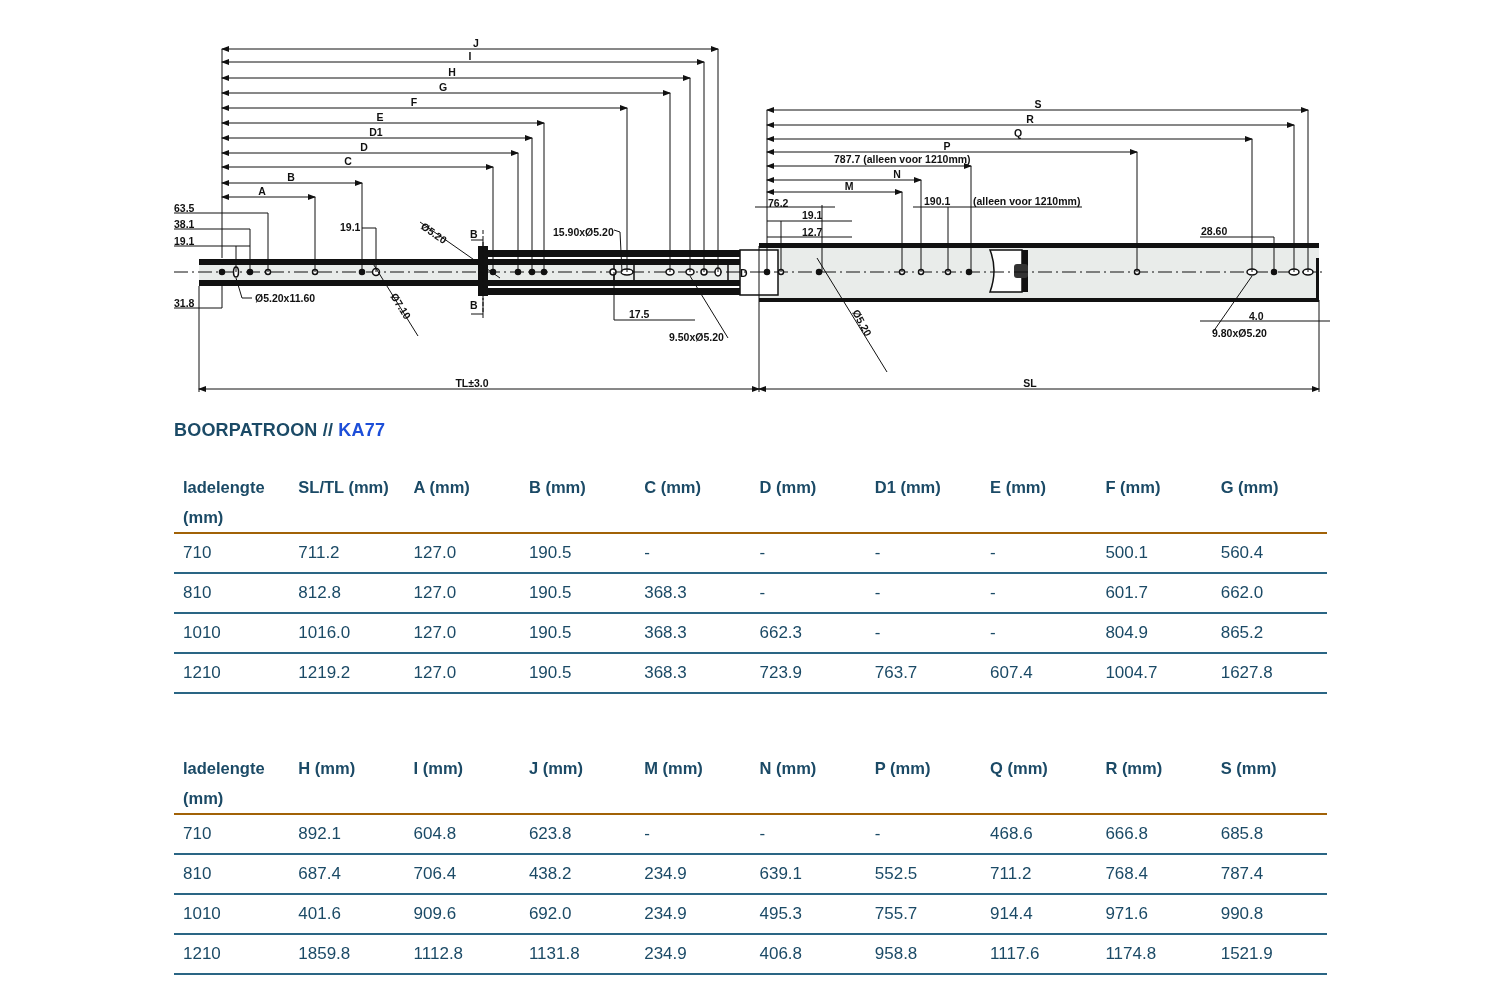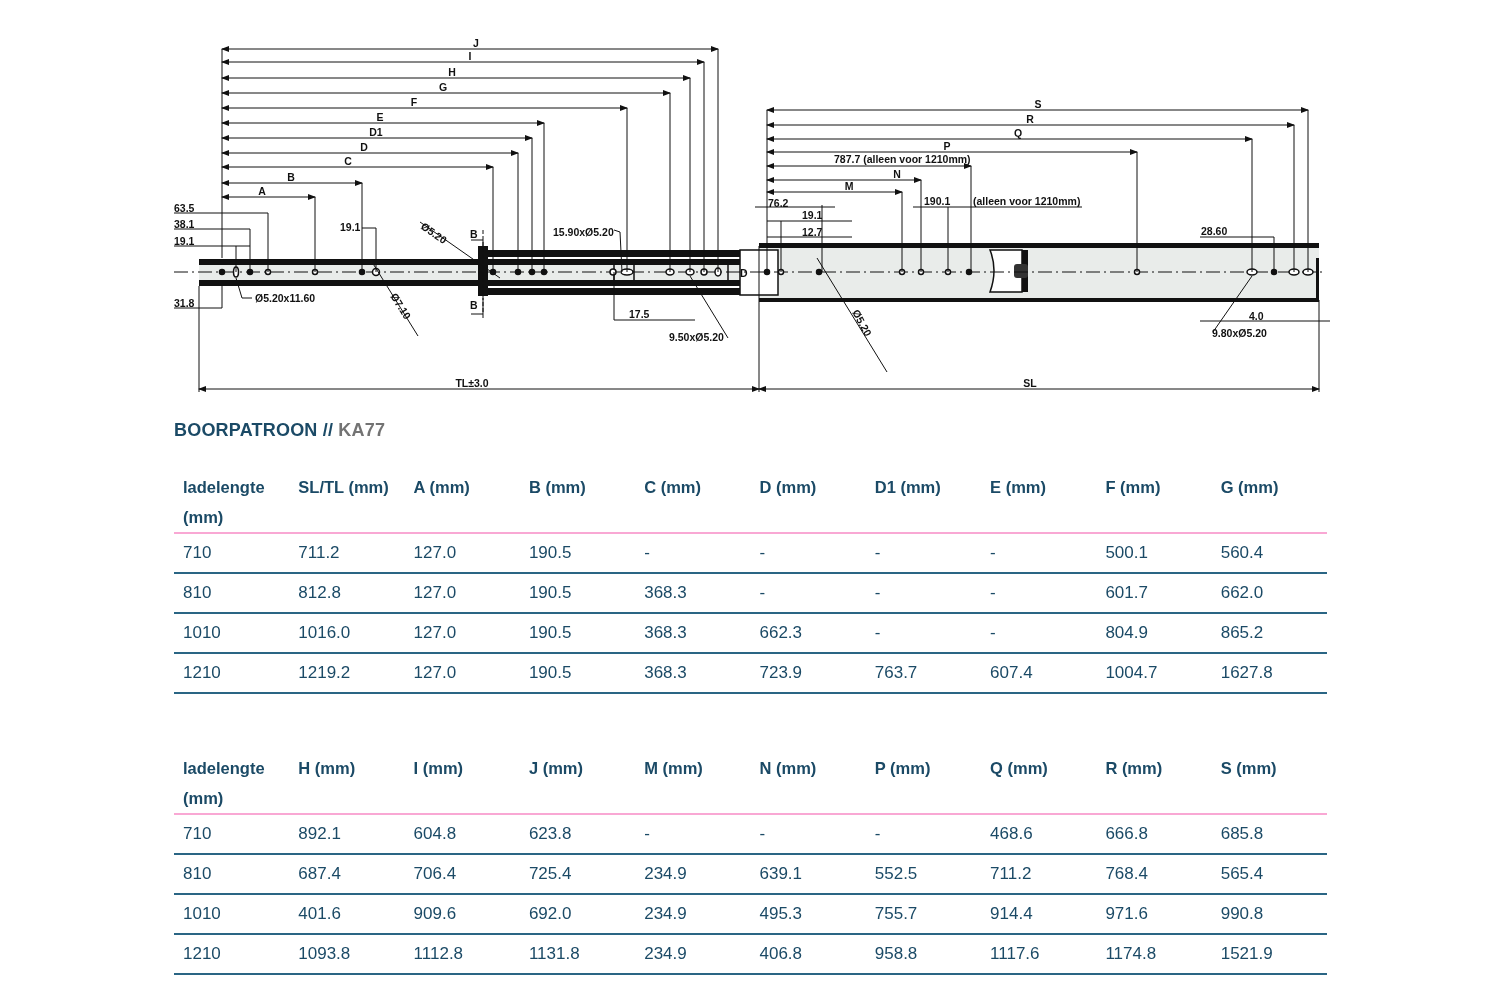--- a/index.html
+++ b/index.html
@@ -1,23 +1,23 @@
 <!DOCTYPE html>
 <html><head>
 <meta charset="utf-8">
 <style>
   * { margin: 0; padding: 0; box-sizing: border-box; }
   html, body { width: 1500px; height: 1000px; background: #ffffff; overflow: hidden; }
   body { font-family: "Liberation Sans", "DejaVu Sans", sans-serif; color: #1b4a66; position: relative; }
   #drawing { position: absolute; left: 0; top: 0; width: 1500px; height: 400px; }
   #drawing text { font-family: "Liberation Sans", "DejaVu Sans", sans-serif; font-size: 10.5px; fill: #111; font-weight: bold; }
   .section-title { position: absolute; left: 174px; top: 420px; font-size: 18px; font-weight: bold; letter-spacing: 0.2px; color: #1b4a66; }
-  .section-title .accent { color: #737373; }
+  .section-title .accent { color: #1d4ed8; }
   table.spec { position: absolute; left: 174px; width: 1153px; border-collapse: collapse; table-layout: fixed; }
-  table.spec th { text-align: left; font-weight: bold; font-size: 16.5px; color: #1b4a66; vertical-align: top; padding: 10px 0 0 9px; line-height: 30px; height: 68px; border-bottom: 2px solid #f9a8d4; }
+  table.spec th { text-align: left; font-weight: bold; font-size: 16.5px; color: #1b4a66; vertical-align: top; padding: 10px 0 0 9px; line-height: 30px; height: 68px; border-bottom: 2px solid #a16207; }
   table.spec td { text-align: left; font-size: 17px; color: #1b4a66; padding: 0 0 0 9px; height: 38px; line-height: 38px; border-bottom: 2px solid #2a6584; }
   #table1 { top: 462px; }
   #table2 { top: 743px; }
 </style>
 </head>
 <body>
 
 <svg id="drawing" viewBox="0 0 1500 400" xmlns="http://www.w3.org/2000/svg">
   <defs>
     <marker id="arr" markerWidth="8" markerHeight="6" refX="7" refY="3" orient="auto-start-reverse" markerUnits="userSpaceOnUse">
@@ -309,43 +309,43 @@
         <td>-</td>
         <td>-</td>
         <td>468.6</td>
         <td>666.8</td>
         <td>685.8</td>
       </tr>
       <tr>
         <td>810</td>
         <td>687.4</td>
         <td>706.4</td>
-        <td>725.4</td>
+        <td>438.2</td>
         <td>234.9</td>
         <td>639.1</td>
         <td>552.5</td>
         <td>711.2</td>
         <td>768.4</td>
-        <td>565.4</td>
+        <td>787.4</td>
       </tr>
       <tr>
         <td>1010</td>
         <td>401.6</td>
         <td>909.6</td>
         <td>692.0</td>
         <td>234.9</td>
         <td>495.3</td>
         <td>755.7</td>
         <td>914.4</td>
         <td>971.6</td>
         <td>990.8</td>
       </tr>
       <tr>
         <td>1210</td>
-        <td>1093.8</td>
+        <td>1859.8</td>
         <td>1112.8</td>
         <td>1131.8</td>
         <td>234.9</td>
         <td>406.8</td>
         <td>958.8</td>
         <td>1117.6</td>
         <td>1174.8</td>
         <td>1521.9</td>
       </tr>
     </tbody>

